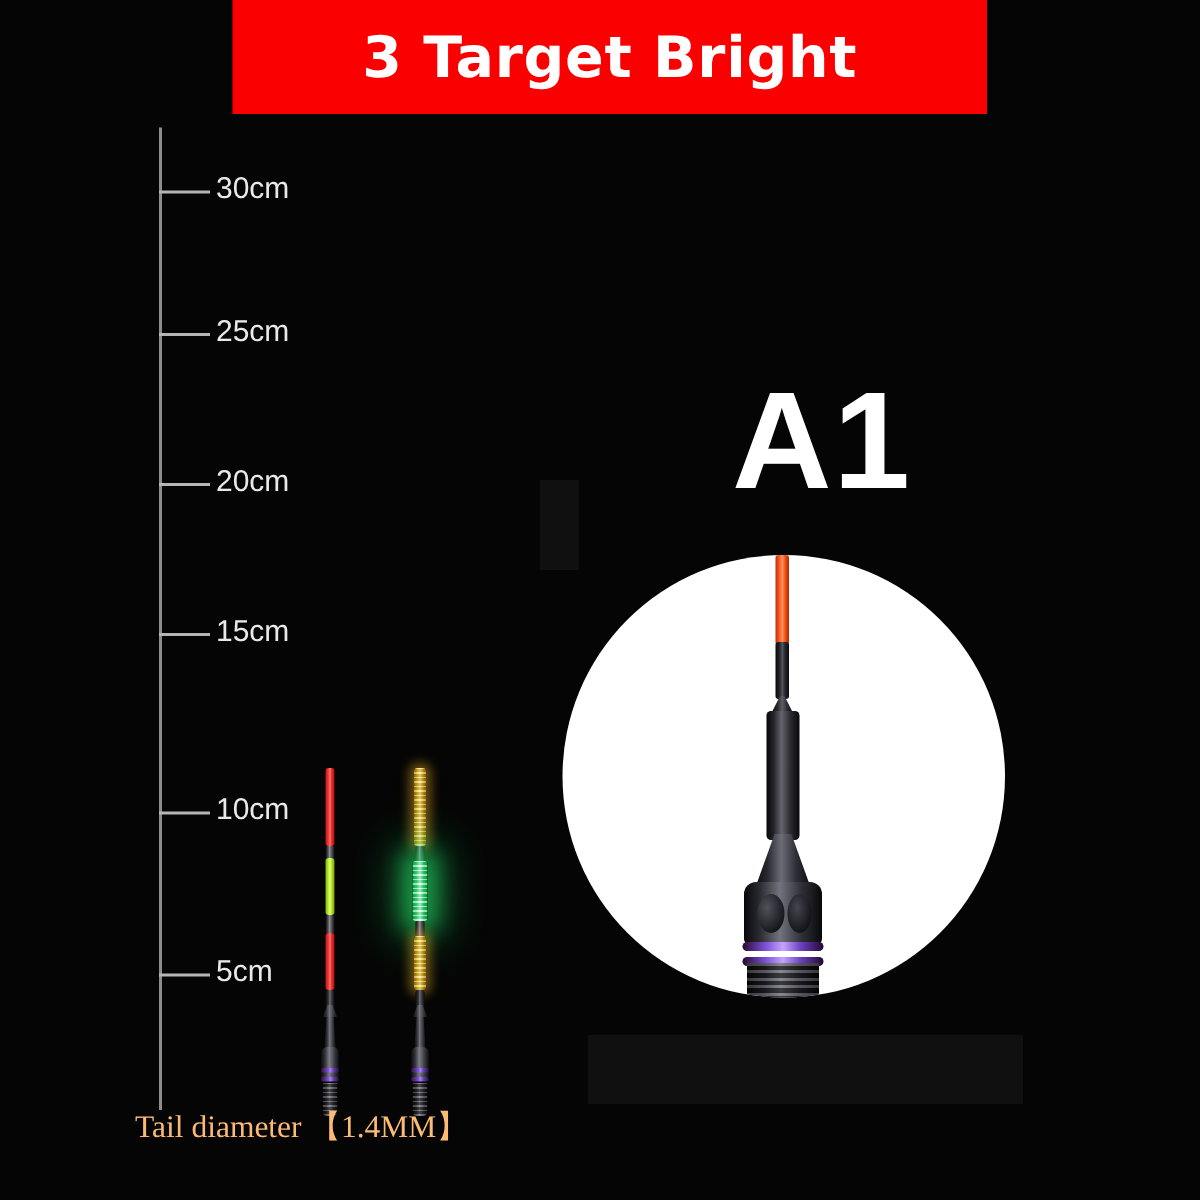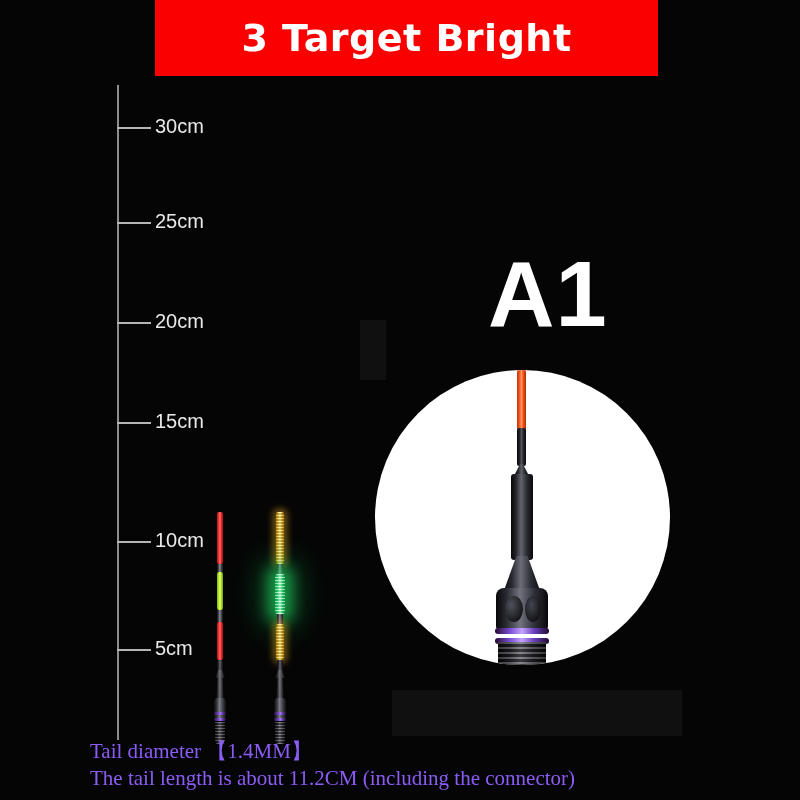--- a/index.html
+++ b/index.html
@@ -34,21 +34,21 @@
     font-size: 38px;
     font-weight: bold;
     letter-spacing: 0.5px;
     line-height: 1;
     font-family: "DejaVu Sans", sans-serif;
   }
 
   
   #ruler {
     position: absolute;
-    left: 104px;
+    left: 93px;
     top: 85px;
     width: 120px;
     height: 655px;
   }
   #ruler-axis {
     position: absolute;
     left: 13px;
     top: 0px;
     width: 2px;
     height: 655px;
@@ -156,21 +156,21 @@
     border-radius: 50%;
     background: #ffffff;
     overflow: hidden;
   }
 
   
   #caption {
     position: absolute;
     left: 90px;
     top: 738px;
-    color: #8b5cf6;
+    color: #fdba74;
     font-size: 21px;
     line-height: 27px;
     font-family: "Liberation Serif", serif;
   }
   #caption div { white-space: nowrap; }
 </style>
 </head>
 <body>
 
 <div id="page">
@@ -302,16 +302,15 @@
                 background:linear-gradient(90deg,#26092f 0%,#7c4fd6 28%,#c5a4ff 50%,#6b41c0 72%,#210830 100%);"></div>
 
     <div style="position:absolute; left:123px; top:272px; width:48px; height:38px; border-radius:0 0 6px 6px;
                 background:
                   repeating-linear-gradient(180deg, rgba(255,255,255,0.20) 0px, rgba(255,255,255,0.20) 2px, rgba(0,0,0,0.45) 2px, rgba(0,0,0,0.45) 5px),
                   linear-gradient(90deg,#06060a 0%,#2a2a31 24%,#6a6a75 47%,#2d2d35 72%,#07070a 100%);"></div>
   </div>
 
   <div id="caption">
     <div>Tail diameter 【1.4MM】</div>
-    <div>The tail length is about 11.2CM (including the connector)</div>
   </div>
 
 </div>
 
 </body></html>

